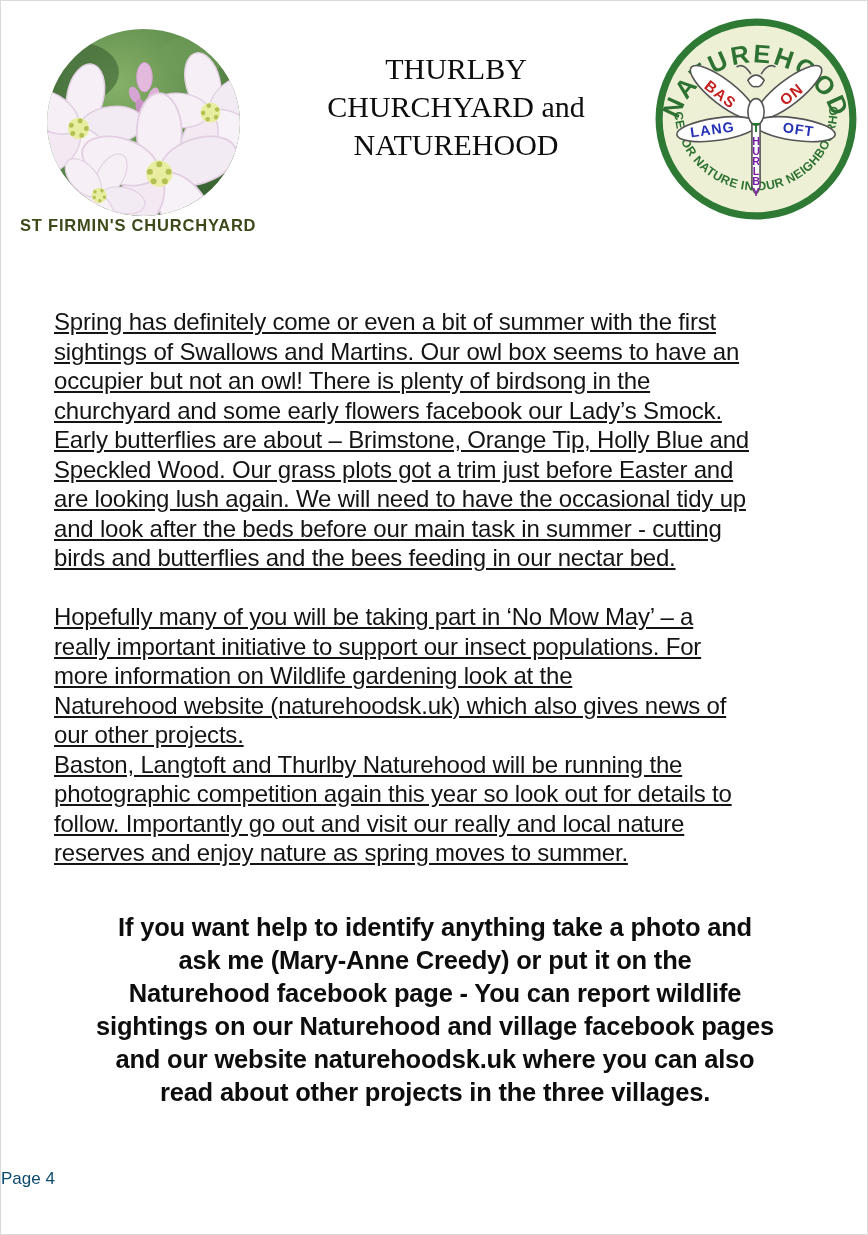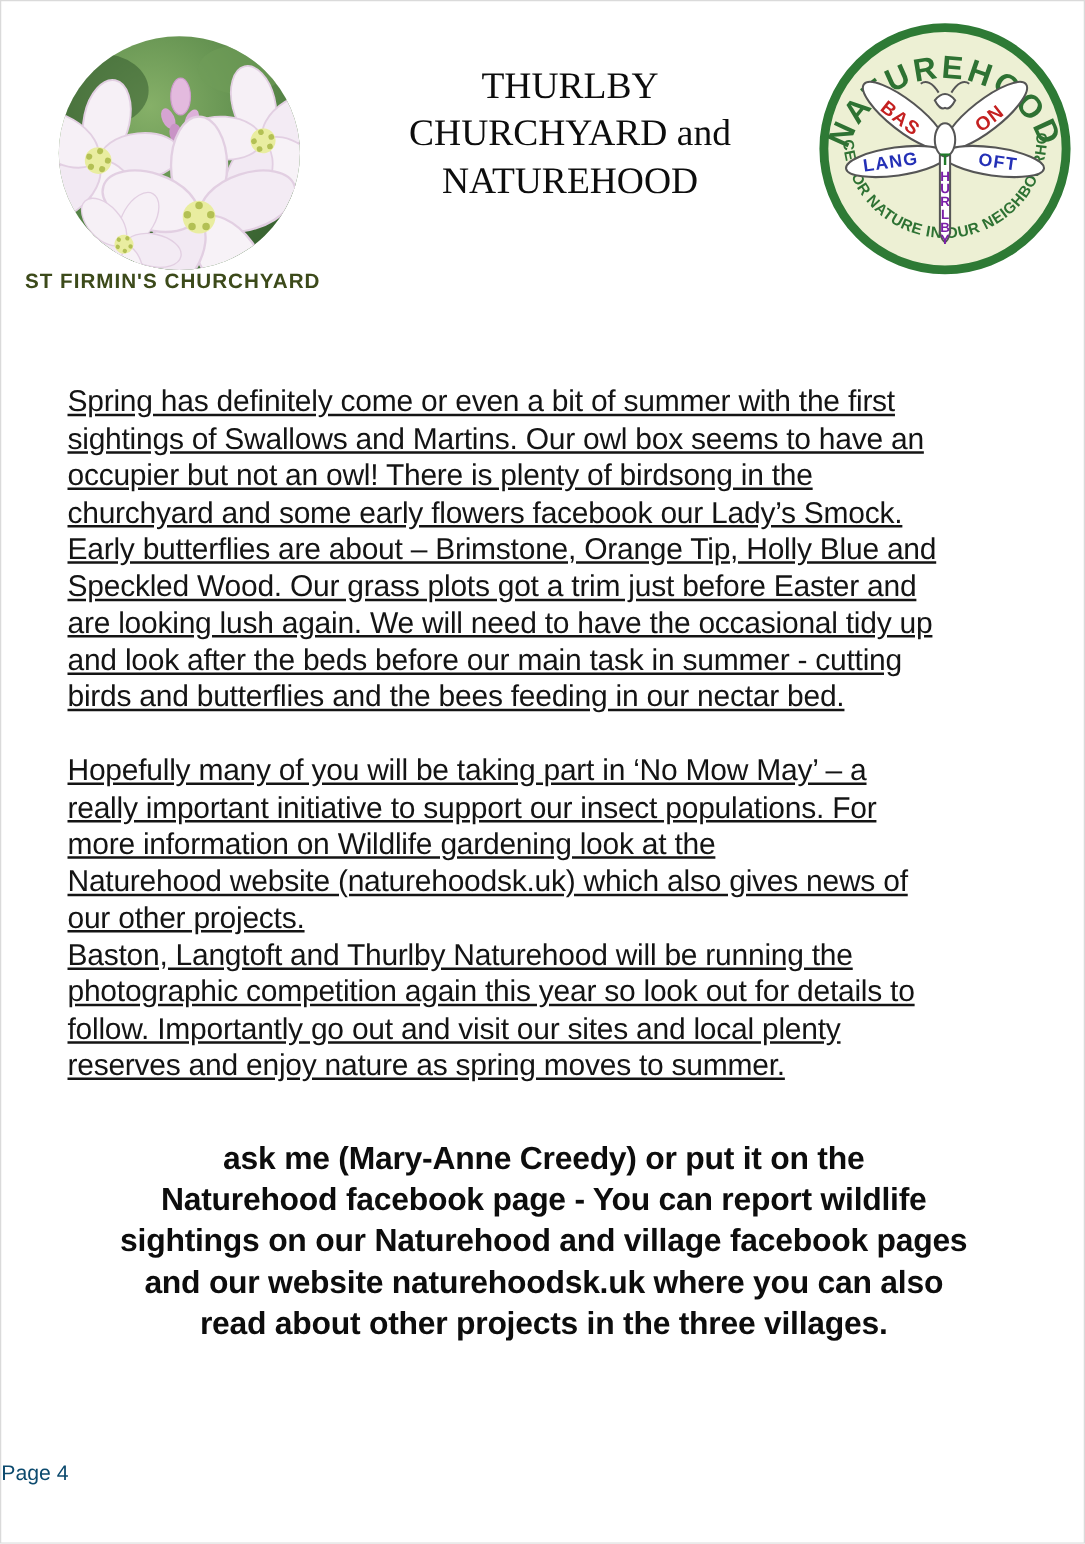--- a/index.html
+++ b/index.html
@@ -162,26 +162,27 @@
     <div class="para gap">
         <div class="tline">Hopefully many of you will be taking part in ‘No Mow May’ – a</div>
         <div class="tline">really important initiative to support our insect populations. For</div>
         <div class="tline">more information on Wildlife gardening look at the</div>
         <div class="tline">Naturehood website (naturehoodsk.uk) which also gives news of</div>
         <div class="tline">our other projects.</div>
       </div>
     <div class="para">
         <div class="tline">Baston, Langtoft and Thurlby Naturehood will be running the</div>
         <div class="tline">photographic competition again this year so look out for details to</div>
-        <div class="tline">follow. Importantly go out and visit our sites and local plenty</div>
+        <div class="tline">follow. Importantly go out and visit our really and local nature</div>
         <div class="tline">reserves and enjoy nature as spring moves to summer.</div>
       </div>
   </div>
 
   <div class="bold-block">
+      <div class="tline">If you want help to identify anything take a photo and</div>
       <div class="tline">ask me (Mary-Anne Creedy) or put it on the</div>
       <div class="tline">Naturehood facebook page - You can report wildlife</div>
       <div class="tline">sightings on our Naturehood and village facebook pages</div>
       <div class="tline">and our website naturehoodsk.uk where you can also</div>
       <div class="tline">read about other projects in the three villages.</div>
     </div>
 
   <div class="footer">Page 4</div>
 
 </div>

